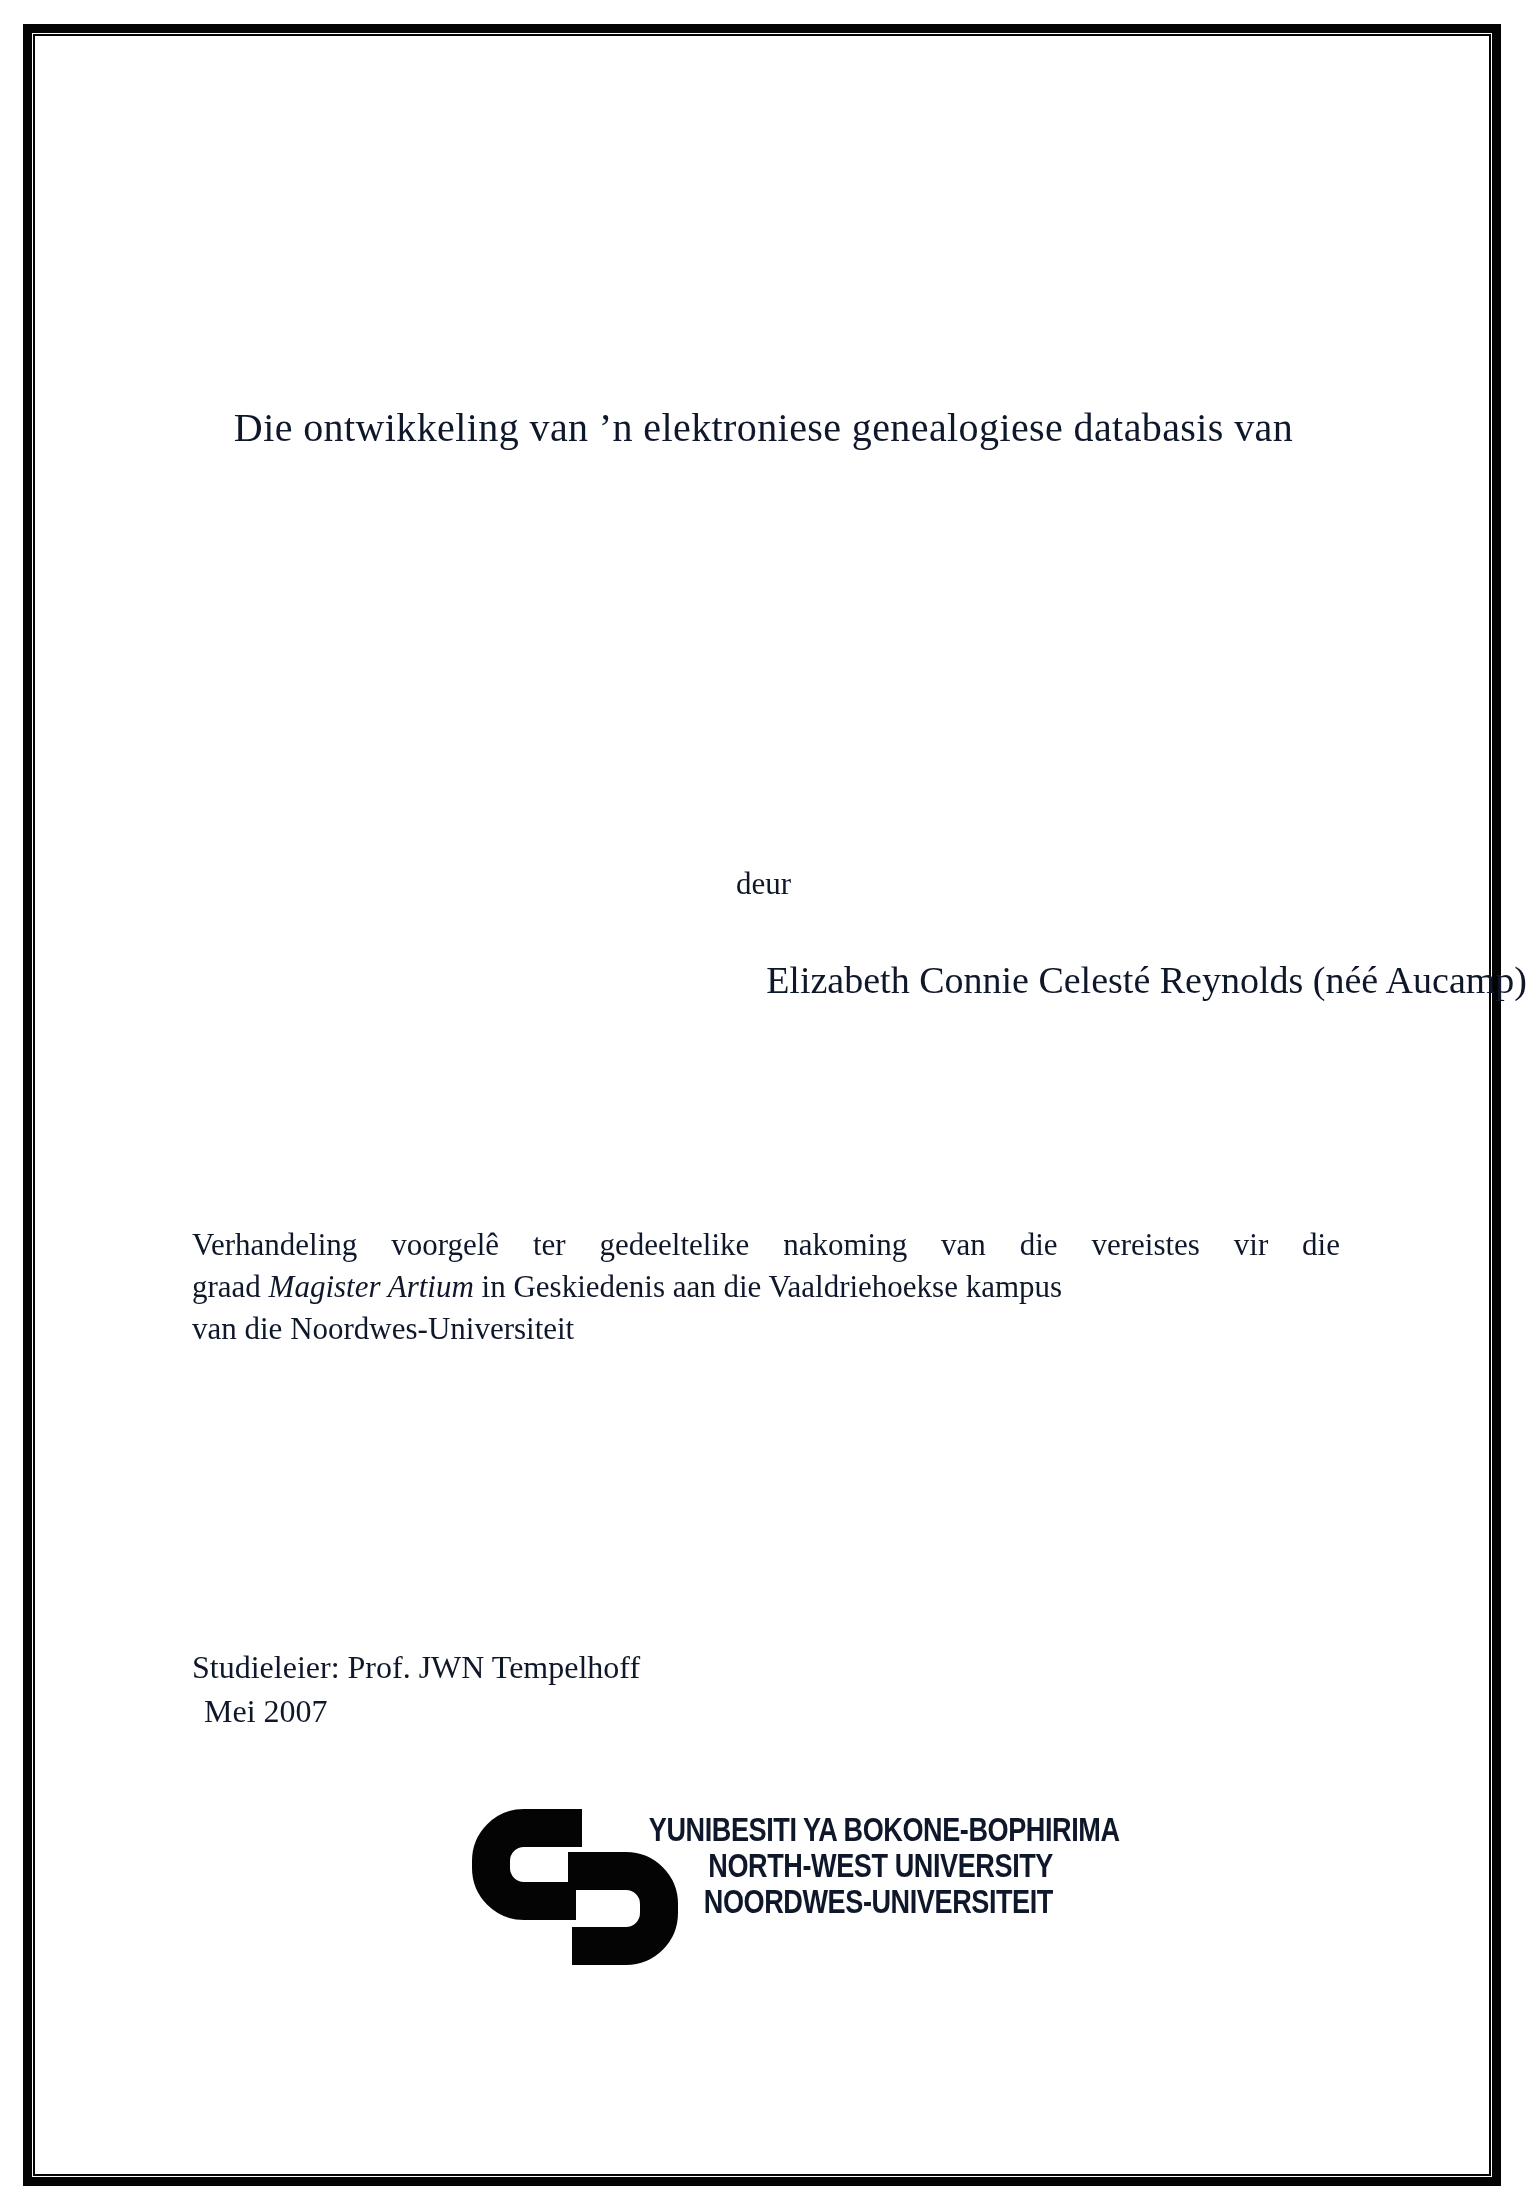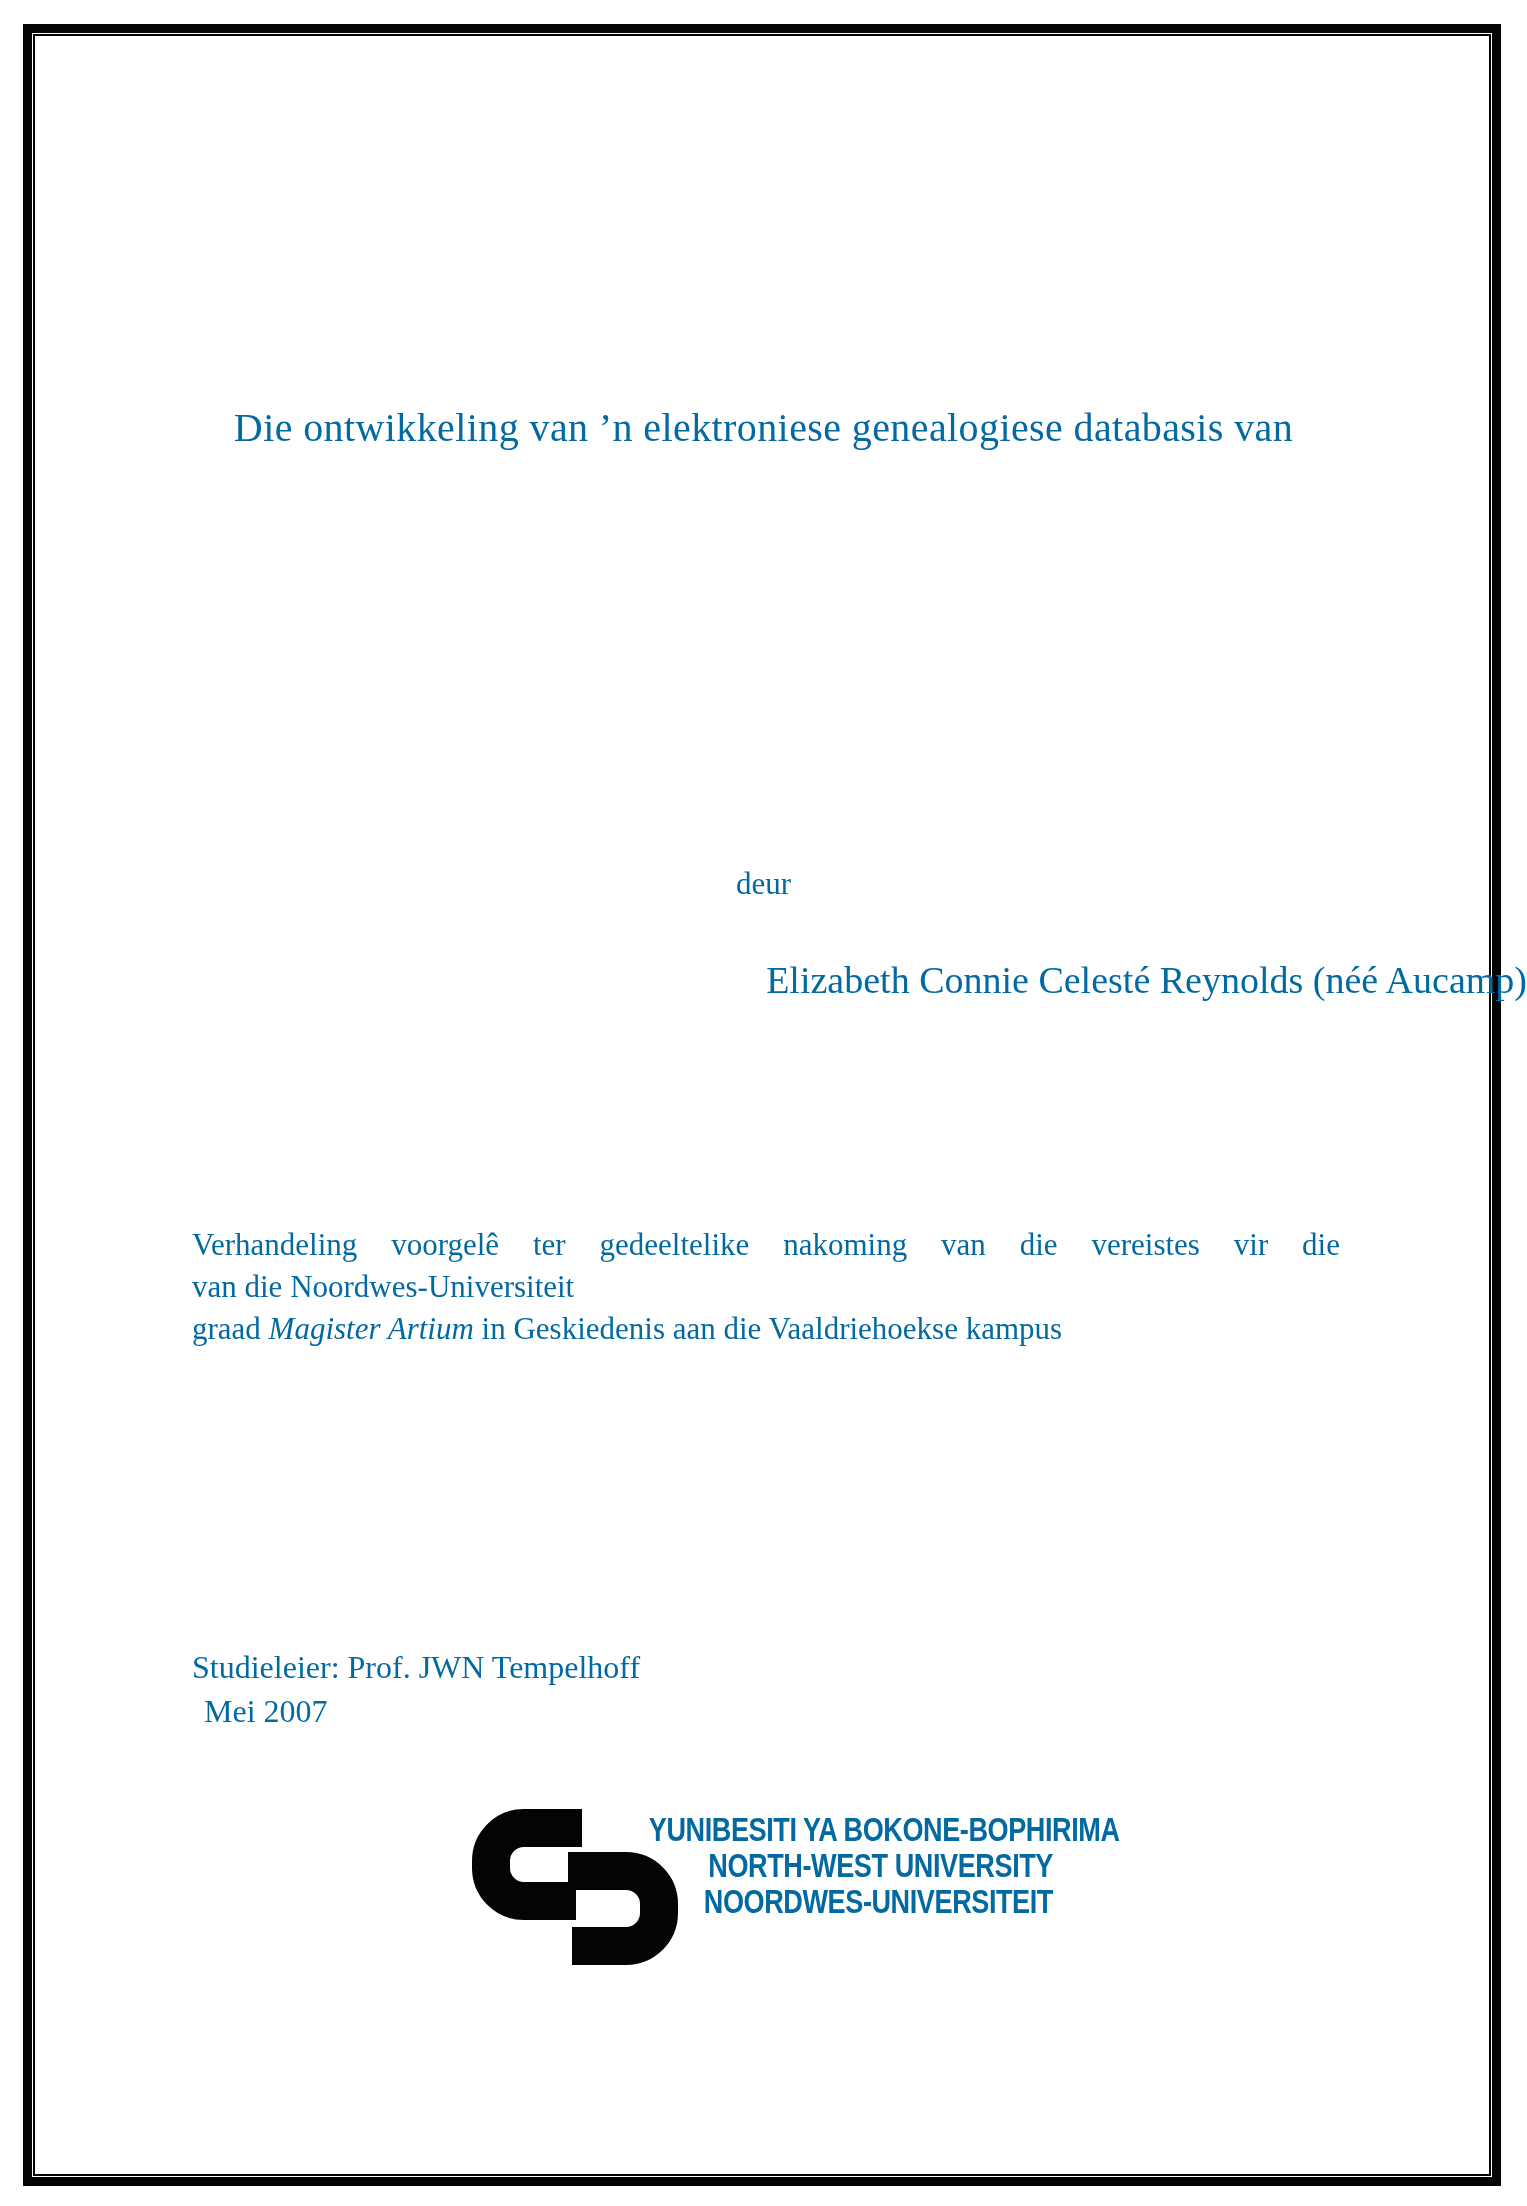--- a/index.html
+++ b/index.html
@@ -2,21 +2,21 @@
 <html><head>
 <meta charset="utf-8">
 <style>
   html, body { margin: 0; padding: 0; background: #ffffff; }
   #page {
     position: relative;
     width: 1527px;
     height: 2206px;
     background: #ffffff;
     font-family: "Liberation Serif", serif;
-    color: #0369a1;
+    color: #0f172a;
     overflow: hidden;
   }
   
   .frame-outer {
     position: absolute;
     left: 23px; top: 24px;
     width: 1478px; height: 2162px;
     border: 9px solid #040404;
     box-sizing: border-box;
   }
@@ -114,22 +114,22 @@
   <div class="title">
     <div>Die ontwikkeling van ’n elektroniese genealogiese databasis van</div>
   </div>
 
   <div class="byline">deur</div>
 
   <div class="author">Elizabeth Connie Celesté Reynolds (néé Aucamp)</div>
 
   <div class="statement">
     <div class="just">Verhandeling voorgelê ter gedeeltelike nakoming van die vereistes vir die</div>
+    <div><span>graad </span><span class="italic">Magister Artium</span><span> in Geskiedenis aan die Vaaldriehoekse kampus</span></div>
     <div>van die Noordwes-Universiteit</div>
-    <div><span>graad </span><span class="italic">Magister Artium</span><span> in Geskiedenis aan die Vaaldriehoekse kampus</span></div>
   </div>
 
   <div class="supervisor">Studieleier: Prof. JWN Tempelhoff</div>
 
   <div class="date">Mei 2007</div>
 
   <div class="logo-mark">
     <svg width="206" height="158" viewBox="0 0 206 158" xmlns="http://www.w3.org/2000/svg" aria-hidden="true">
 
       <path d="M 110 19 H 52 A 33 33 0 0 0 19 52 v 7 A 33 33 0 0 0 52 92 H 104" fill="none" stroke="#040404" stroke-width="38" stroke-linecap="butt"></path>

